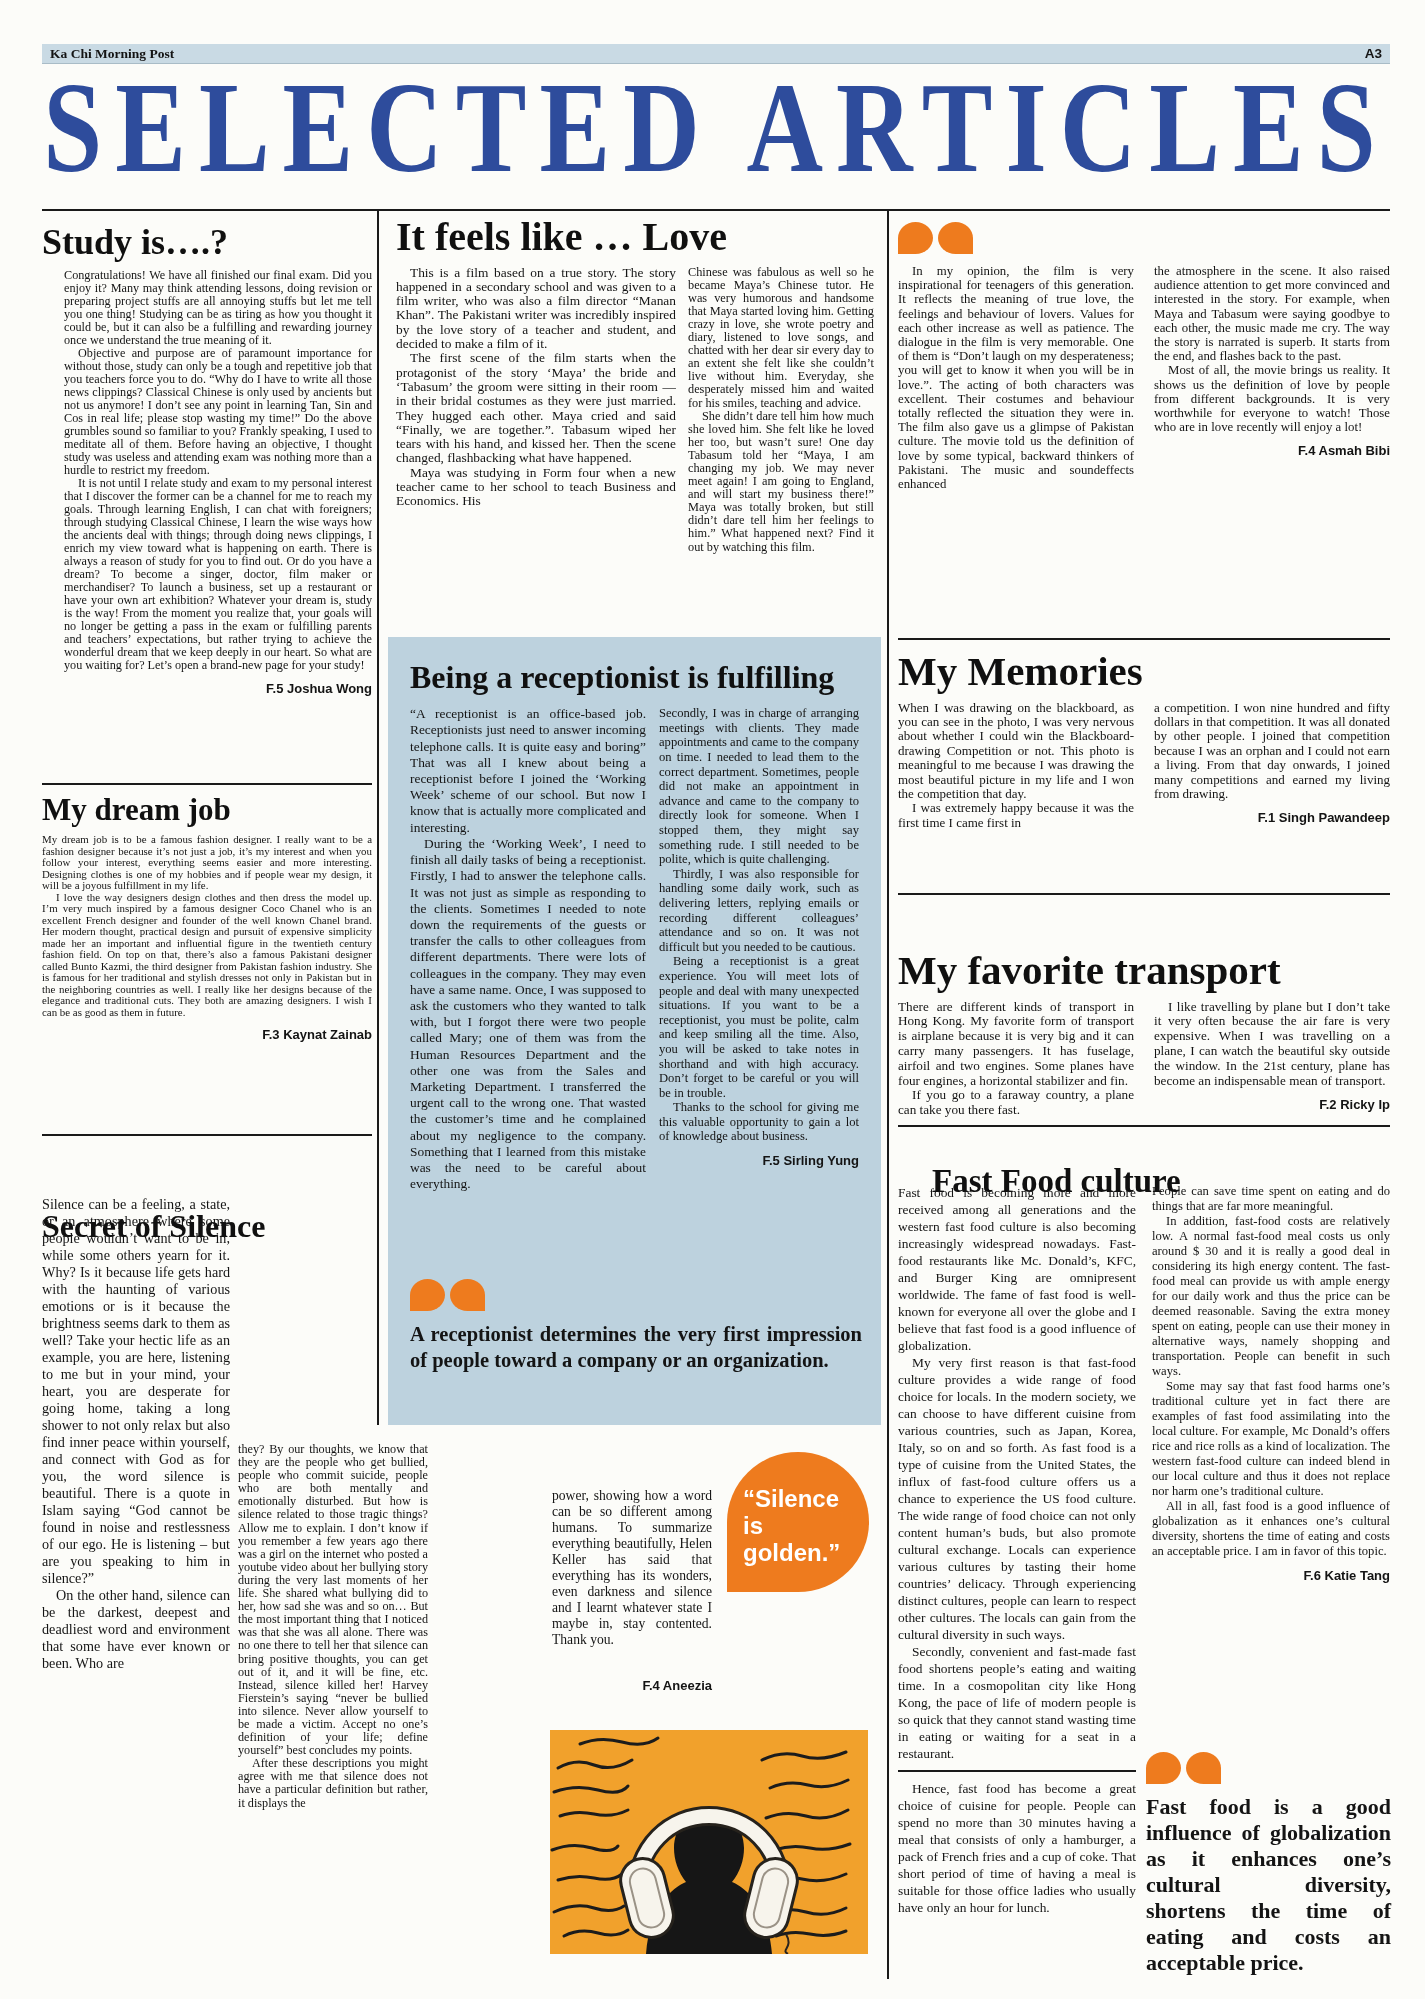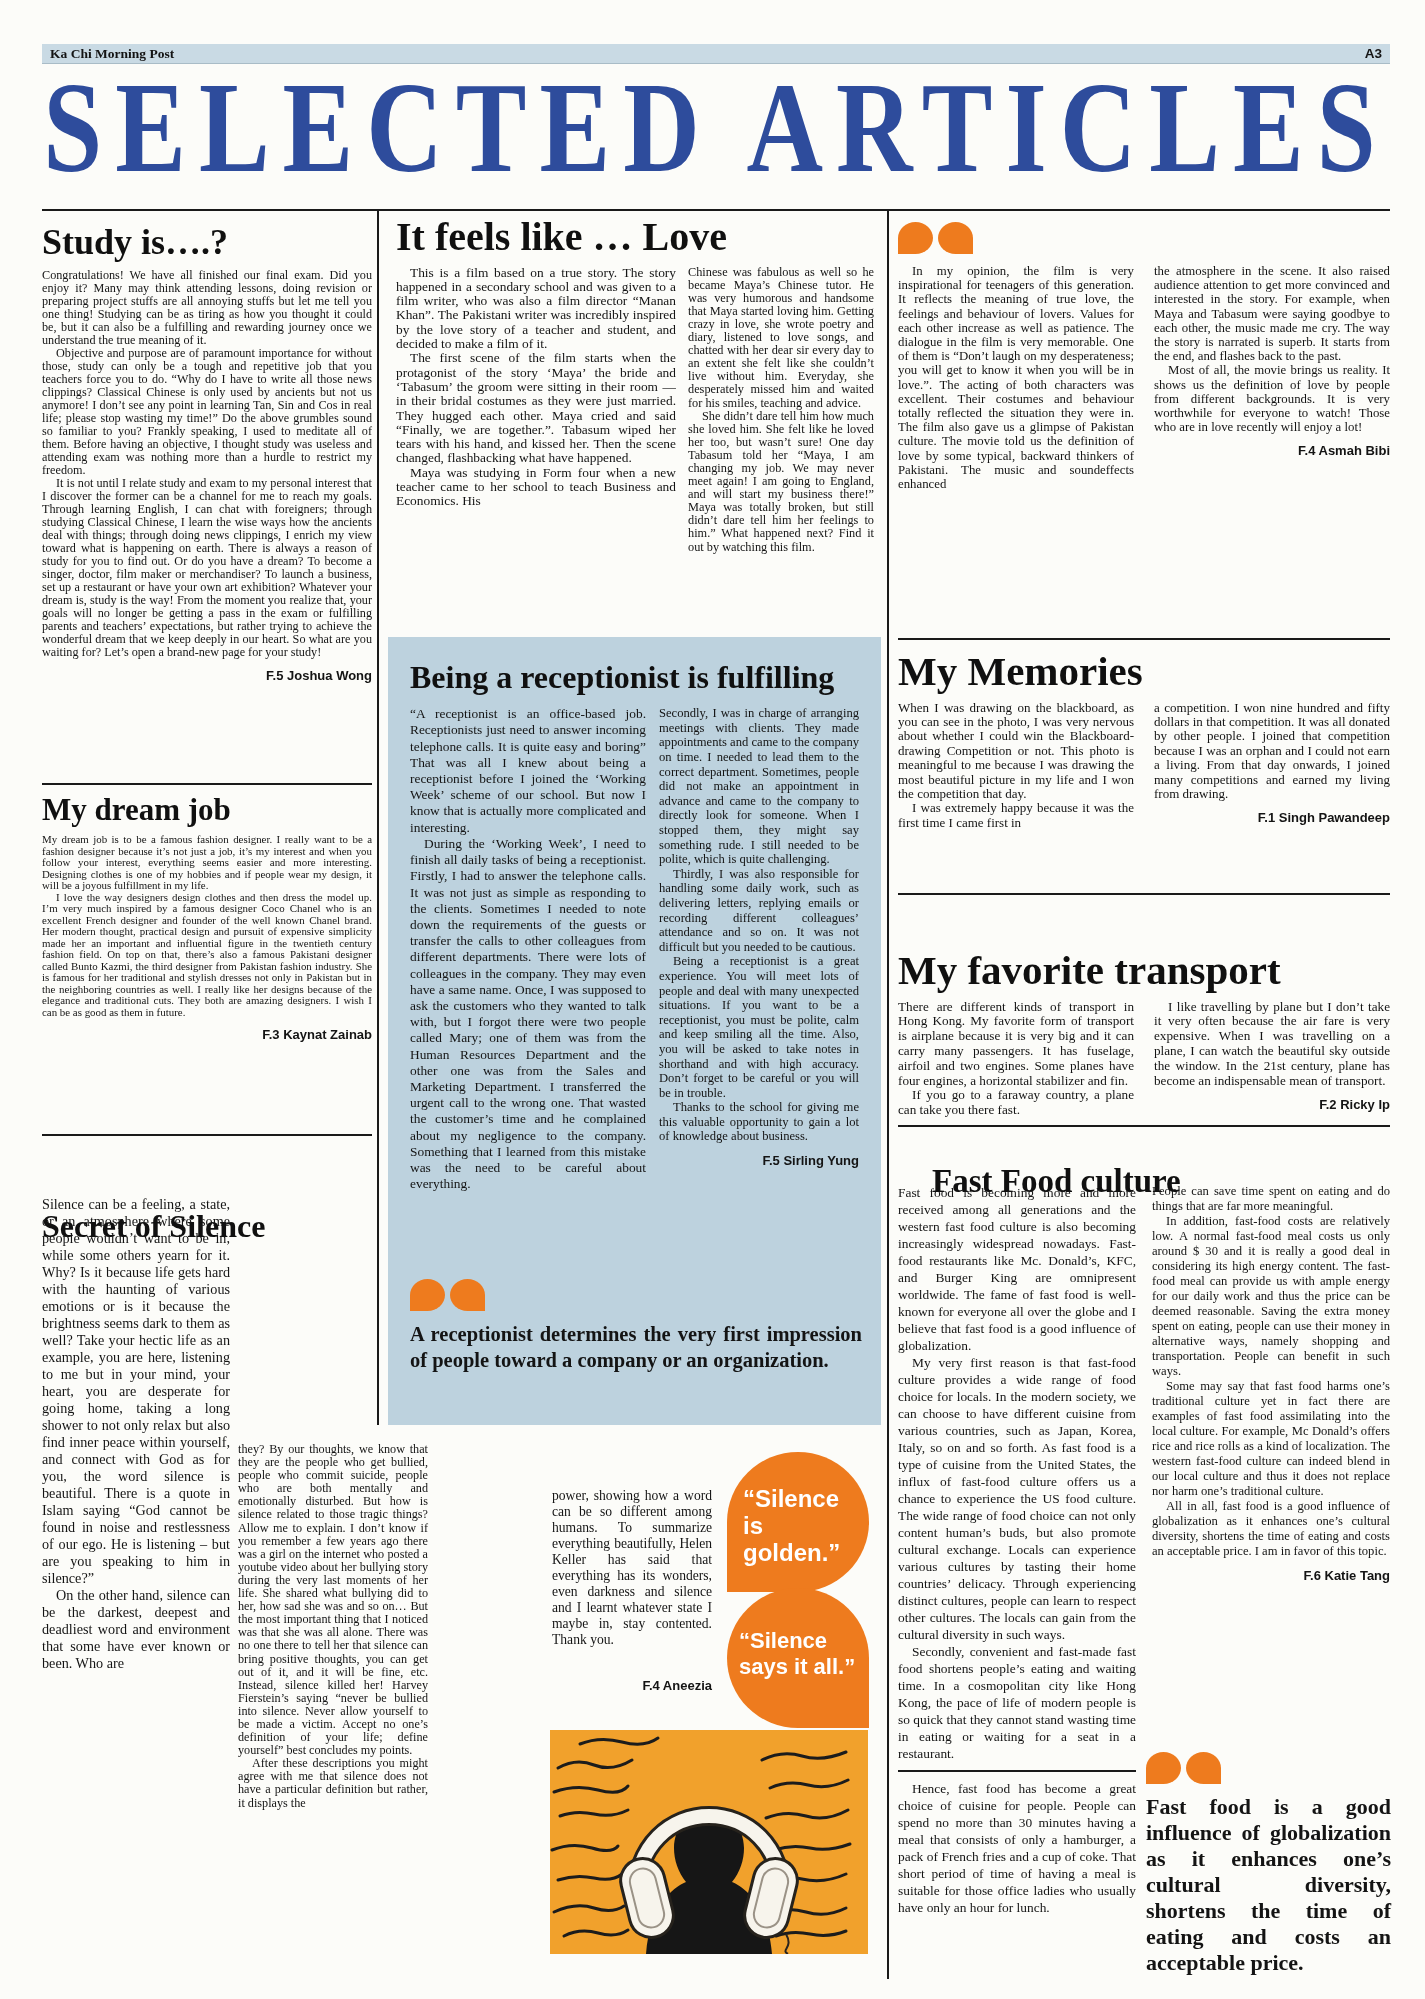--- a/index.html
+++ b/index.html
@@ -26,21 +26,21 @@
   .qmarks .qa{border-radius:50% 50% 50% 0;}
   .qmarks .qb{border-radius:50% 50% 0 50%;}
   .pullquote{font-weight:700;font-family:"Liberation Serif",serif;text-align:justify;}
   .bubble{color:#ffffff;background:#ee7b1e;font-family:"Liberation Sans",sans-serif;font-weight:700;
           box-sizing:border-box;}
   #bubble1{left:727px;top:1452px;width:142px;height:140px;border-radius:50% 50% 50% 0;
            font-size:24px;line-height:1.12;padding:34px 6px 0 16px;}
   #bubble2{left:727px;top:1588px;width:142px;height:140px;border-radius:50% 50% 0 50%;
            font-size:22px;line-height:1.16;padding:40px 4px 0 12px;}
   
-  #study{left:42px;top:224px;width:330px;}   #study .body{font-size:12.2px;line-height:13px;}
+  #study{left:42px;top:224px;width:330px;}   #study .body{font-size:12.2px;line-height:13px;margin-left:22px;}
   #dreamjob{left:42px;top:794px;width:330px;} #dreamjob .body{font-size:10.9px;line-height:11.5px;}
   #silence-title{left:42px;top:1210px;width:330px;}
   #silence-c1{left:42px;top:1196px;width:188px;font-size:14.2px;line-height:17px;}
   #silence-c2{left:238px;top:1443px;width:190px;font-size:12.2px;line-height:13.1px;}
   #silence-c3{left:552px;top:1488px;width:160px;font-size:13.6px;line-height:16px;}
   #silence-c3 .author{margin-top:30px;}
   #love{left:396px;top:216px;width:478px;}
   #love .c1{width:280px;font-size:13.4px;line-height:14.3px;}
   #love .c2{width:186px;font-size:12.3px;line-height:13.1px;margin-left:12px;}
   #bluebox{left:388px;top:637px;width:493px;height:788px;background:#bdd2de;box-sizing:border-box;
@@ -117,21 +117,20 @@
   </div>
   <div class="abs body" id="silence-c2">
     <p>they? By our thoughts, we know that they are the people who get bullied, people who commit suicide, people who are both mentally and emotionally disturbed. But how is silence related to those tragic things? Allow me to explain. I don’t know if you remember a few years ago there was a girl on the internet who posted a youtube video about her bullying story during the very last moments of her life. She shared what bullying did to her, how sad she was and so on… But the most important thing that I noticed was that she was all alone. There was no one there to tell her that silence can bring positive thoughts, you can get out of it, and it will be fine, etc. Instead, silence killed her! Harvey Fierstein’s saying “never be bullied into silence. Never allow yourself to be made a victim. Accept no one’s definition of your life; define yourself” best concludes my points.</p>
     <p class="ind">After these descriptions you might agree with me that silence does not have a particular definition but rather, it displays the</p>
   </div>
   <div class="abs body" id="silence-c3">
     <p>power, showing how a word can be so different among humans. To summarize everything beautifully, Helen Keller has said that everything has its wonders, even darkness and silence and I learnt whatever state I maybe in, stay contented. Thank you.</p>
     <div class="author">F.4 Aneezia</div>
   </div>
   <div class="abs bubble" id="bubble1">“Silence is golden.”</div>
-  <div class="abs bubble" id="bubble2">“Silence says it all.”</div>
 
   <svg class="abs" id="illustration" viewBox="0 0 318 224">
     <rect width="318" height="224" fill="#f1a12c"></rect>
     <g stroke="#1c1c1c" stroke-width="3" fill="none" stroke-linecap="round">
       <path d="M8,38 q18,-10 36,-3 t38,-5"></path>
         <path d="M4,62 q22,-8 44,-2 t30,-4"></path>
       <path d="M10,86 q16,-6 34,-2 t34,-4"></path>
         <path d="M2,120 q20,-8 40,-2 t26,-2"></path>
       <path d="M8,150 q18,-6 36,-2 t28,-4"></path>
         <path d="M4,182 q22,-10 40,-4 t30,-2"></path>

